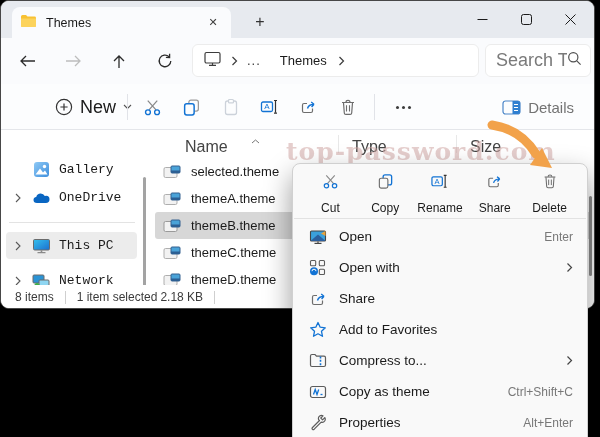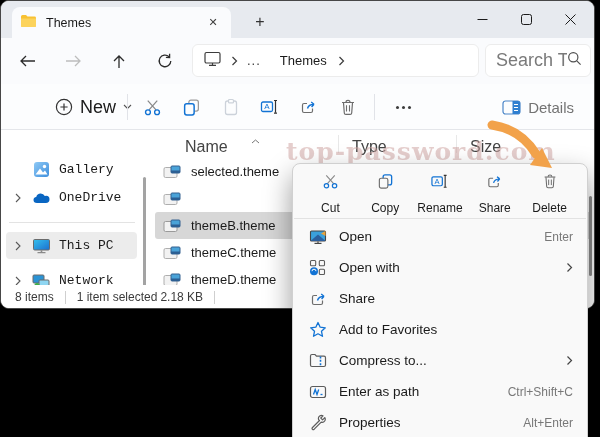--- a/index.html
+++ b/index.html
@@ -372,20 +372,21 @@
           <span class="file-name">selected.theme</span>
         </div>
         <div class="file-row" style="top:55px">
           <span class="file-icon">
               <svg width="18" height="14" viewBox="0 0 18 14">
                 <rect x="1" y="2.5" width="13" height="10" rx="1.5" fill="#f2f2f2" stroke="#aeaeae" stroke-width="1"></rect>
                 <rect x="8" y="1" width="9" height="7" rx="1" fill="#4aa3d8" stroke="#35618f" stroke-width="1"></rect>
                 <path d="M8 5.5 L17 5.5 L17 7 Q17 8 16 8 L9 8 Q8 8 8 7 Z" fill="#2c5f93"></path>
               </svg>
             </span>
+          <span class="file-name">themeA.theme</span>
         </div>
         <div class="file-row selected" style="top:82px">
           <span class="file-icon">
               <svg width="18" height="14" viewBox="0 0 18 14">
                 <rect x="1" y="2.5" width="13" height="10" rx="1.5" fill="#f2f2f2" stroke="#9a9a9a" stroke-width="1"></rect>
                 <rect x="8" y="1" width="9" height="7" rx="1" fill="#4aa3d8" stroke="#35618f" stroke-width="1"></rect>
                 <path d="M8 5.5 L17 5.5 L17 7 Q17 8 16 8 L9 8 Q8 8 8 7 Z" fill="#2c5f93"></path>
               </svg>
             </span>
           <span class="file-name">themeB.theme</span>
@@ -539,21 +540,21 @@
     </div>
 
     <div class="ctx-item">
       <span class="ctx-item-icon">
         <svg width="18" height="16" viewBox="0 0 18 16">
             <rect x="1.5" y="2.5" width="15" height="11" rx="2" fill="none" stroke="#5c5c5c" stroke-width="1.2"></rect>
             <path d="M4.5 10.5 L6.2 5.5 L8 10.5 L9.7 5.5" fill="none" stroke="#1273d4" stroke-width="1.3"></path>
             <path d="M11.5 10.5 L13.5 10.5" stroke="#1273d4" stroke-width="1.3"></path>
           </svg>
       </span>
-      <span class="ctx-item-label">Enter as path</span>
+      <span class="ctx-item-label">Copy as theme</span>
       <span class="ctx-shortcut">Ctrl+Shift+C</span>
     </div>
 
     <div class="ctx-item">
       <span class="ctx-item-icon">
         <svg width="17" height="17" viewBox="0 0 17 17">
             <path d="M10.5 6.5 L3.5 13.5 Q2.5 14.5 3.5 15.3 Q4.3 16 5.2 15.2 L12.2 8.2 Q14.5 8.8 15.7 7 Q16.8 5.3 15.8 3.6 L13.6 5.8 L11.8 4 L14 1.8 Q12.3 0.9 10.7 2 Q8.9 3.3 9.6 5.6 Z" fill="none" stroke="#5c5c5c" stroke-width="1.2" stroke-linejoin="round"></path>
           </svg>
       </span>
       <span class="ctx-item-label">Properties</span>

